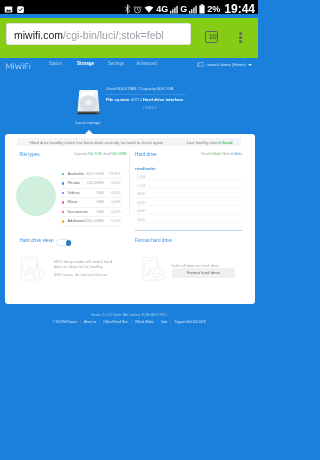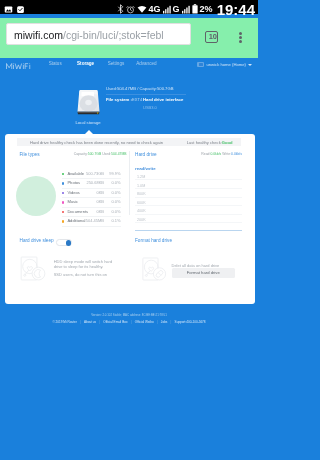--- a/index.html
+++ b/index.html
@@ -5,24 +5,24 @@
   html,body{margin:0;padding:0;}
   body{width:258px;height:460px;overflow:hidden;background:#1a80dc;
        font-family:"Liberation Sans",sans-serif;-webkit-font-smoothing:antialiased;}
   .wrap{position:relative;width:258px;height:460px;overflow:hidden;}
 
   
   .statusbar{position:absolute;left:0;top:0;width:258px;height:14px;background:#000;color:#fff;}
   .sb-left{position:absolute;left:4px;top:0;height:18px;display:flex;align-items:center;gap:3px;}
   .sb-right{position:absolute;right:3px;top:0;height:18px;display:flex;align-items:center;gap:2px;}
   .sb-txt{font-size:9px;font-weight:bold;color:#fff;line-height:1;}
-  .sb-time{font-size:15px;font-weight:bold;color:#fff;line-height:1;margin-left:2px;}
-
-  
-  .toolbar{position:absolute;left:0;top:18px;width:258px;height:40px;background:#86efac;}
+  .sb-time{font-size:12px;font-weight:bold;color:#fff;line-height:1;margin-left:2px;}
+
+  
+  .toolbar{position:absolute;left:0;top:18px;width:258px;height:40px;background:#84cc16;}
   .urlpill{position:absolute;left:6px;top:5px;width:185px;height:22px;background:#fff;
            border:1px solid #e0e0e0;border-radius:2px;box-sizing:border-box;overflow:hidden;}
   .urltext{position:absolute;left:7px;top:4px;font-size:10.5px;line-height:14px;white-space:nowrap;color:#9aa0a6;}
   .urltext b{color:#202124;font-weight:normal;}
   .tabbox{position:absolute;left:205px;top:13px;width:13px;height:12px;border:1.6px solid #5f6368;
           border-radius:2px;box-sizing:border-box;}
   .tabnum{position:absolute;left:0;top:0;width:100%;text-align:right;font-size:7.5px;
           line-height:9px;color:#5f6368;font-weight:bold;}
   .menudots{position:absolute;left:239px;top:14px;width:4px;height:11px;}
   .menudots i{display:block;width:3px;height:3px;border-radius:50%;background:#5f6368;margin-bottom:1px;}

